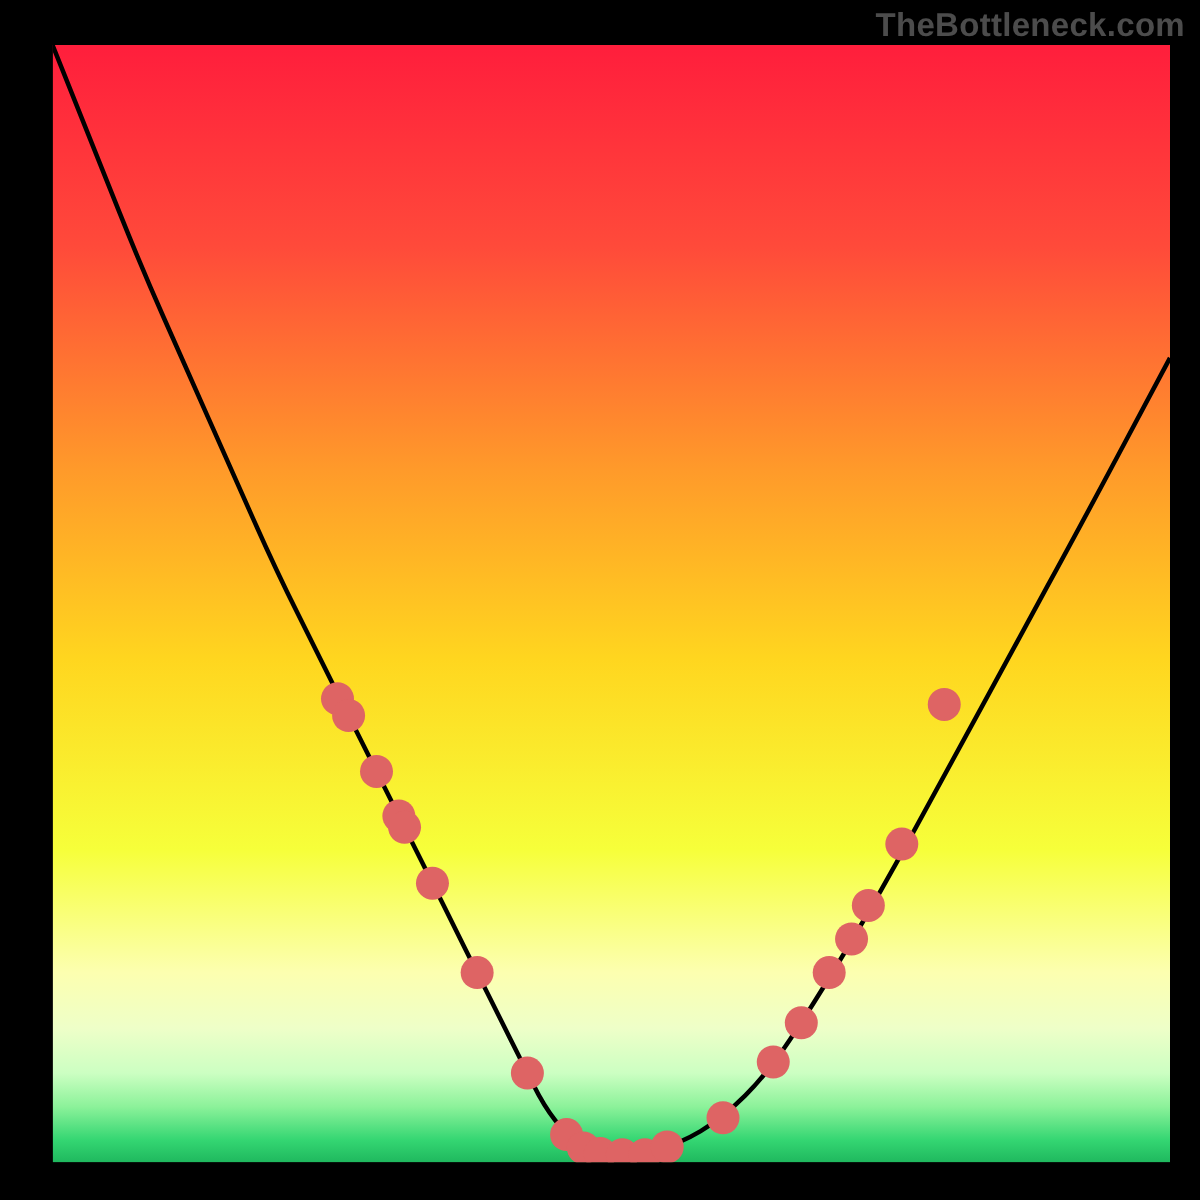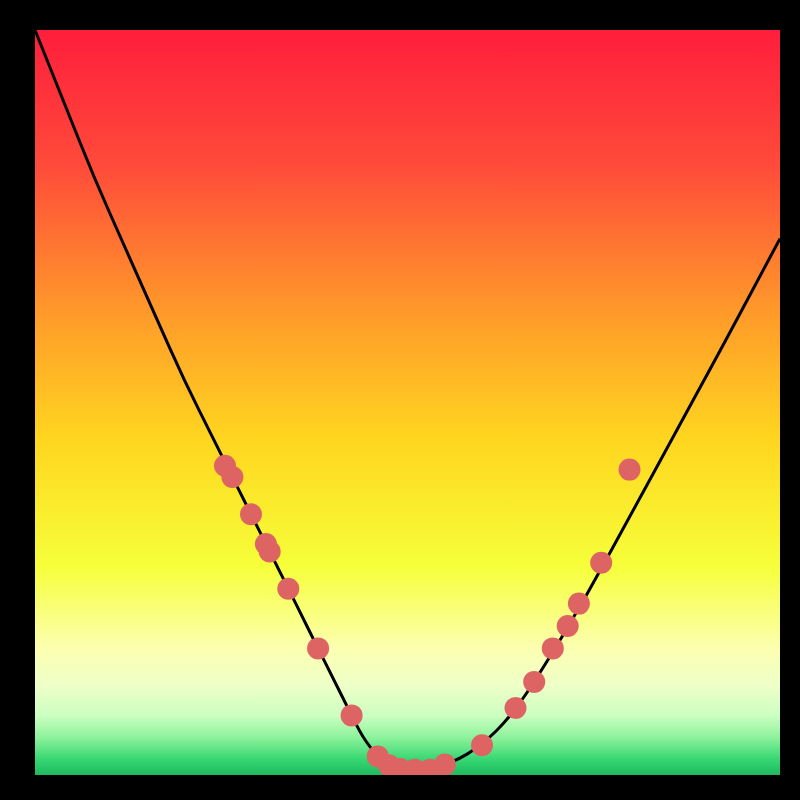--- a/index.html
+++ b/index.html
@@ -38,20 +38,21 @@
     font-size: 22px;
     font-weight: 600;
     letter-spacing: 0.2px;
     user-select: none;
   }
 </style>
 </head>
 <body>
 
 <div class="stage">
+  <div class="watermark">TheBottleneck.com</div>
 
   <div class="plot">
     <svg id="chart-svg" viewBox="0 0 745 745" preserveAspectRatio="none">
       <defs>
         <linearGradient id="bg-grad" x1="0" y1="0" x2="0" y2="1">
             <stop offset="0%" stop-color="#ff1e3c"></stop>
             <stop offset="18%" stop-color="#ff4a3a"></stop>
             <stop offset="38%" stop-color="#ff9a2a"></stop>
             <stop offset="55%" stop-color="#ffd61f"></stop>
             <stop offset="72%" stop-color="#f6ff3a"></stop>

